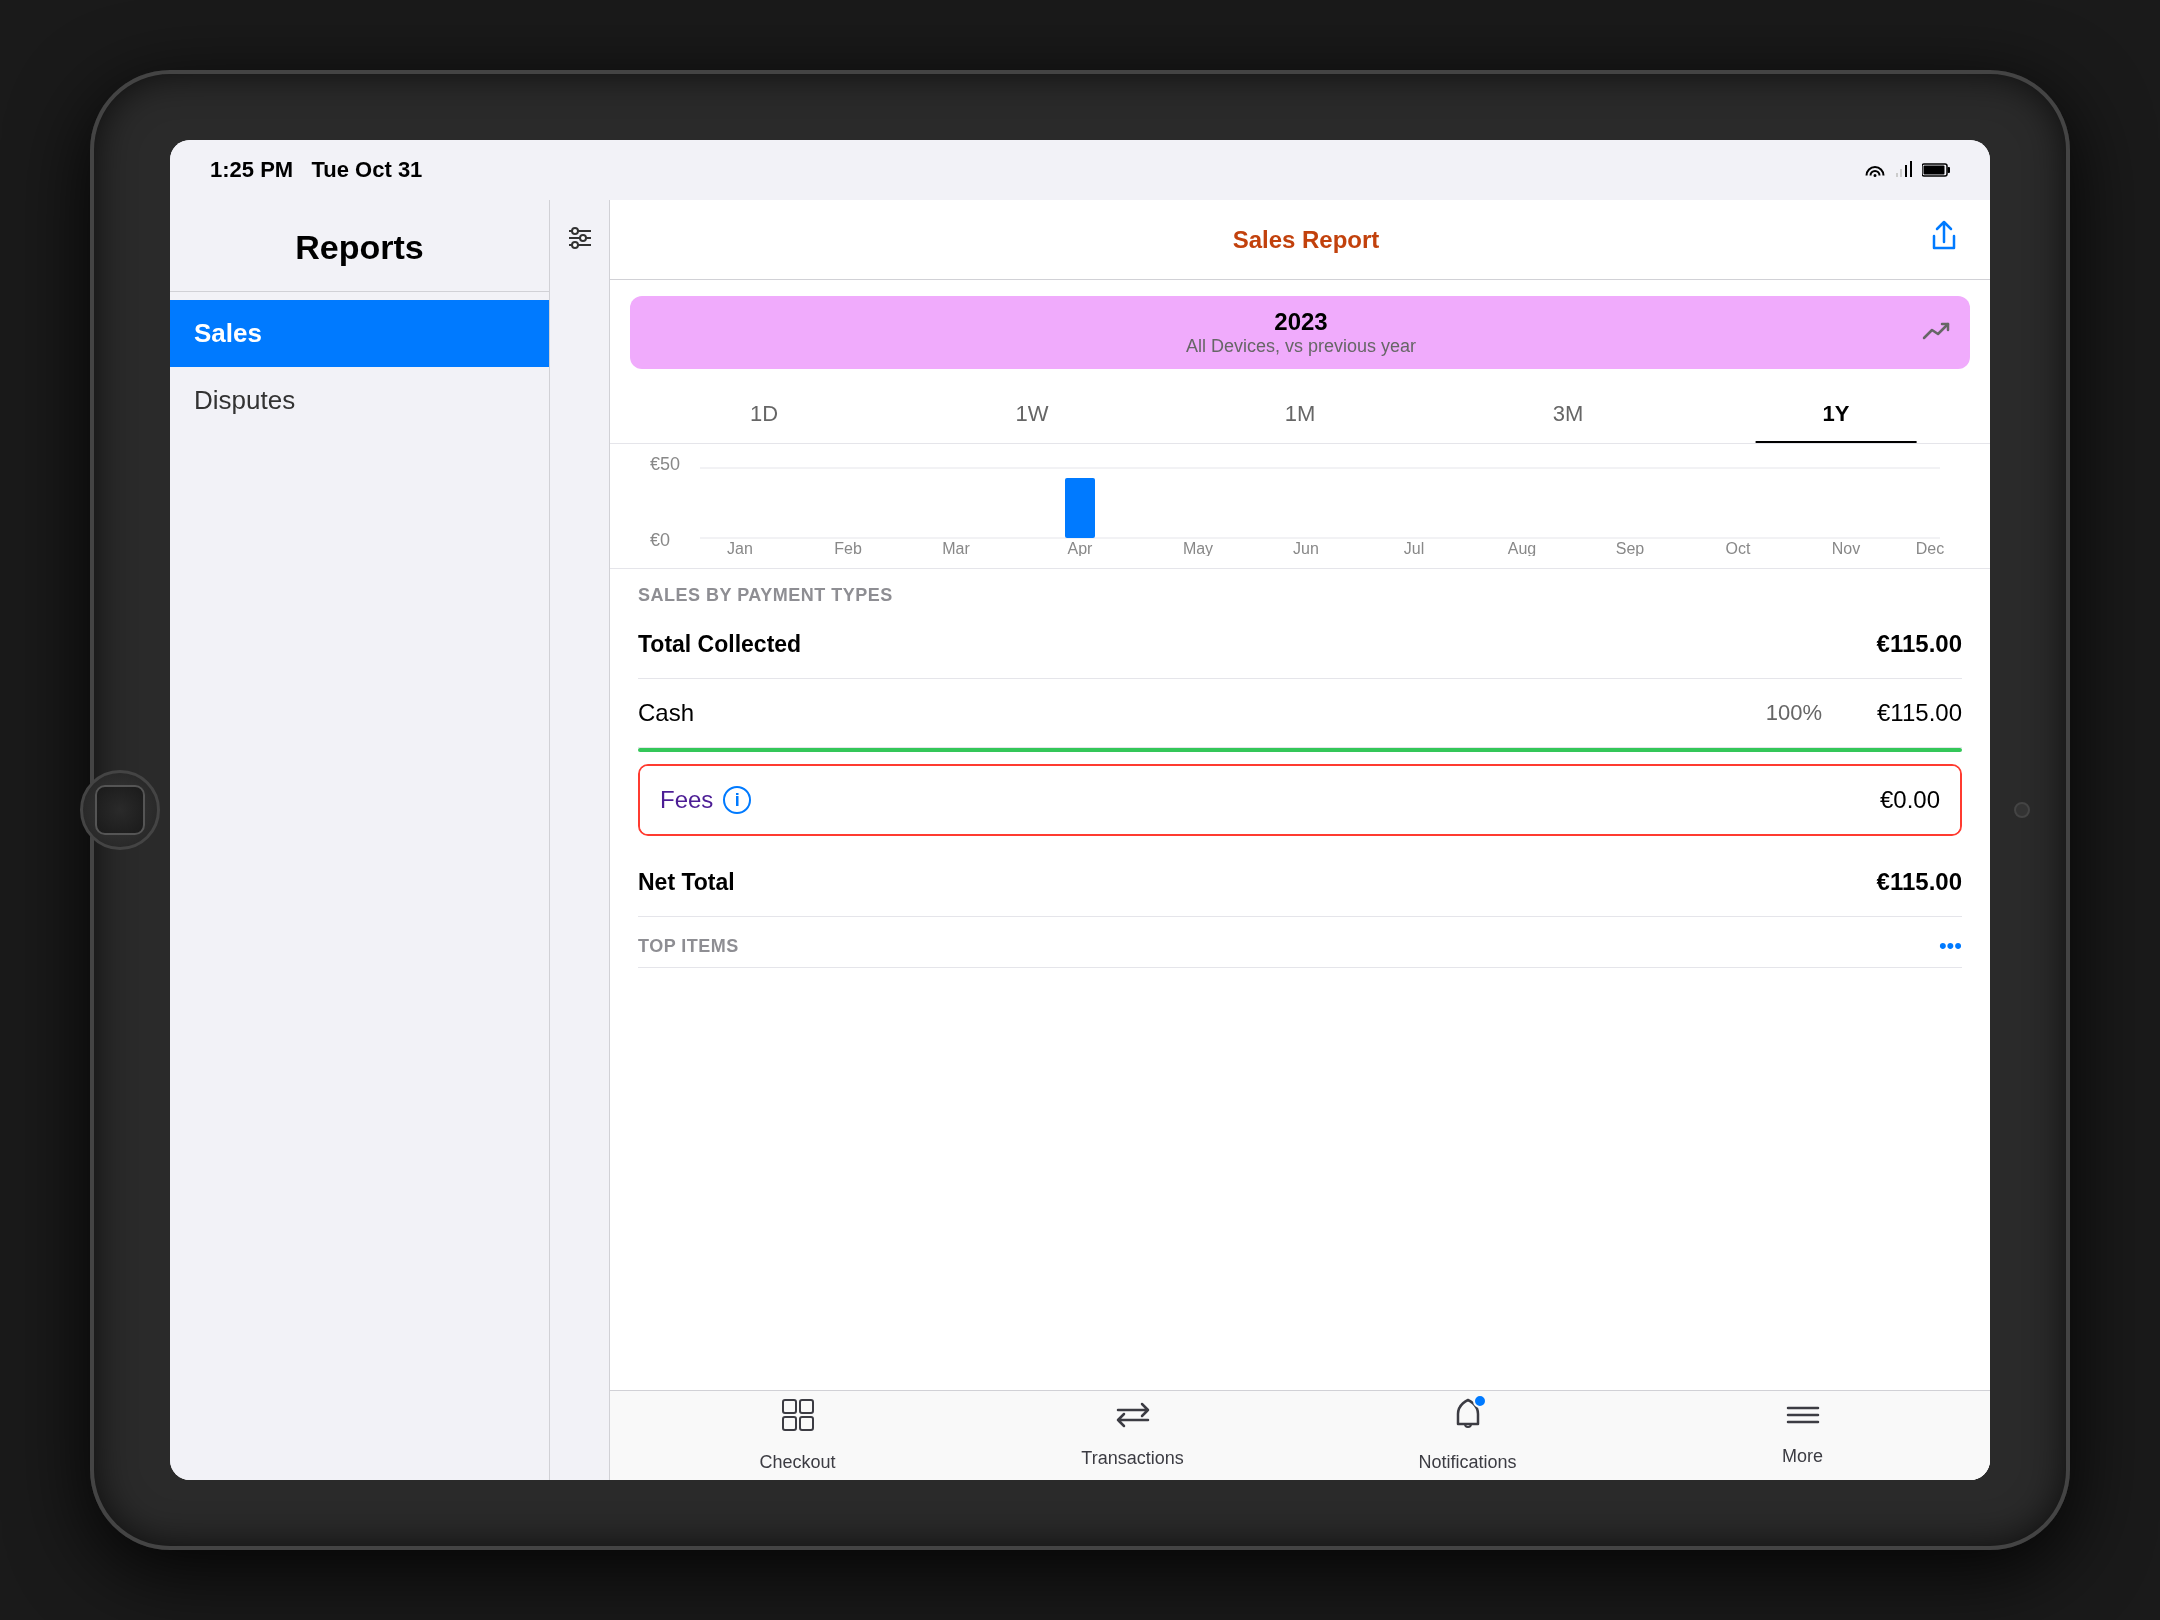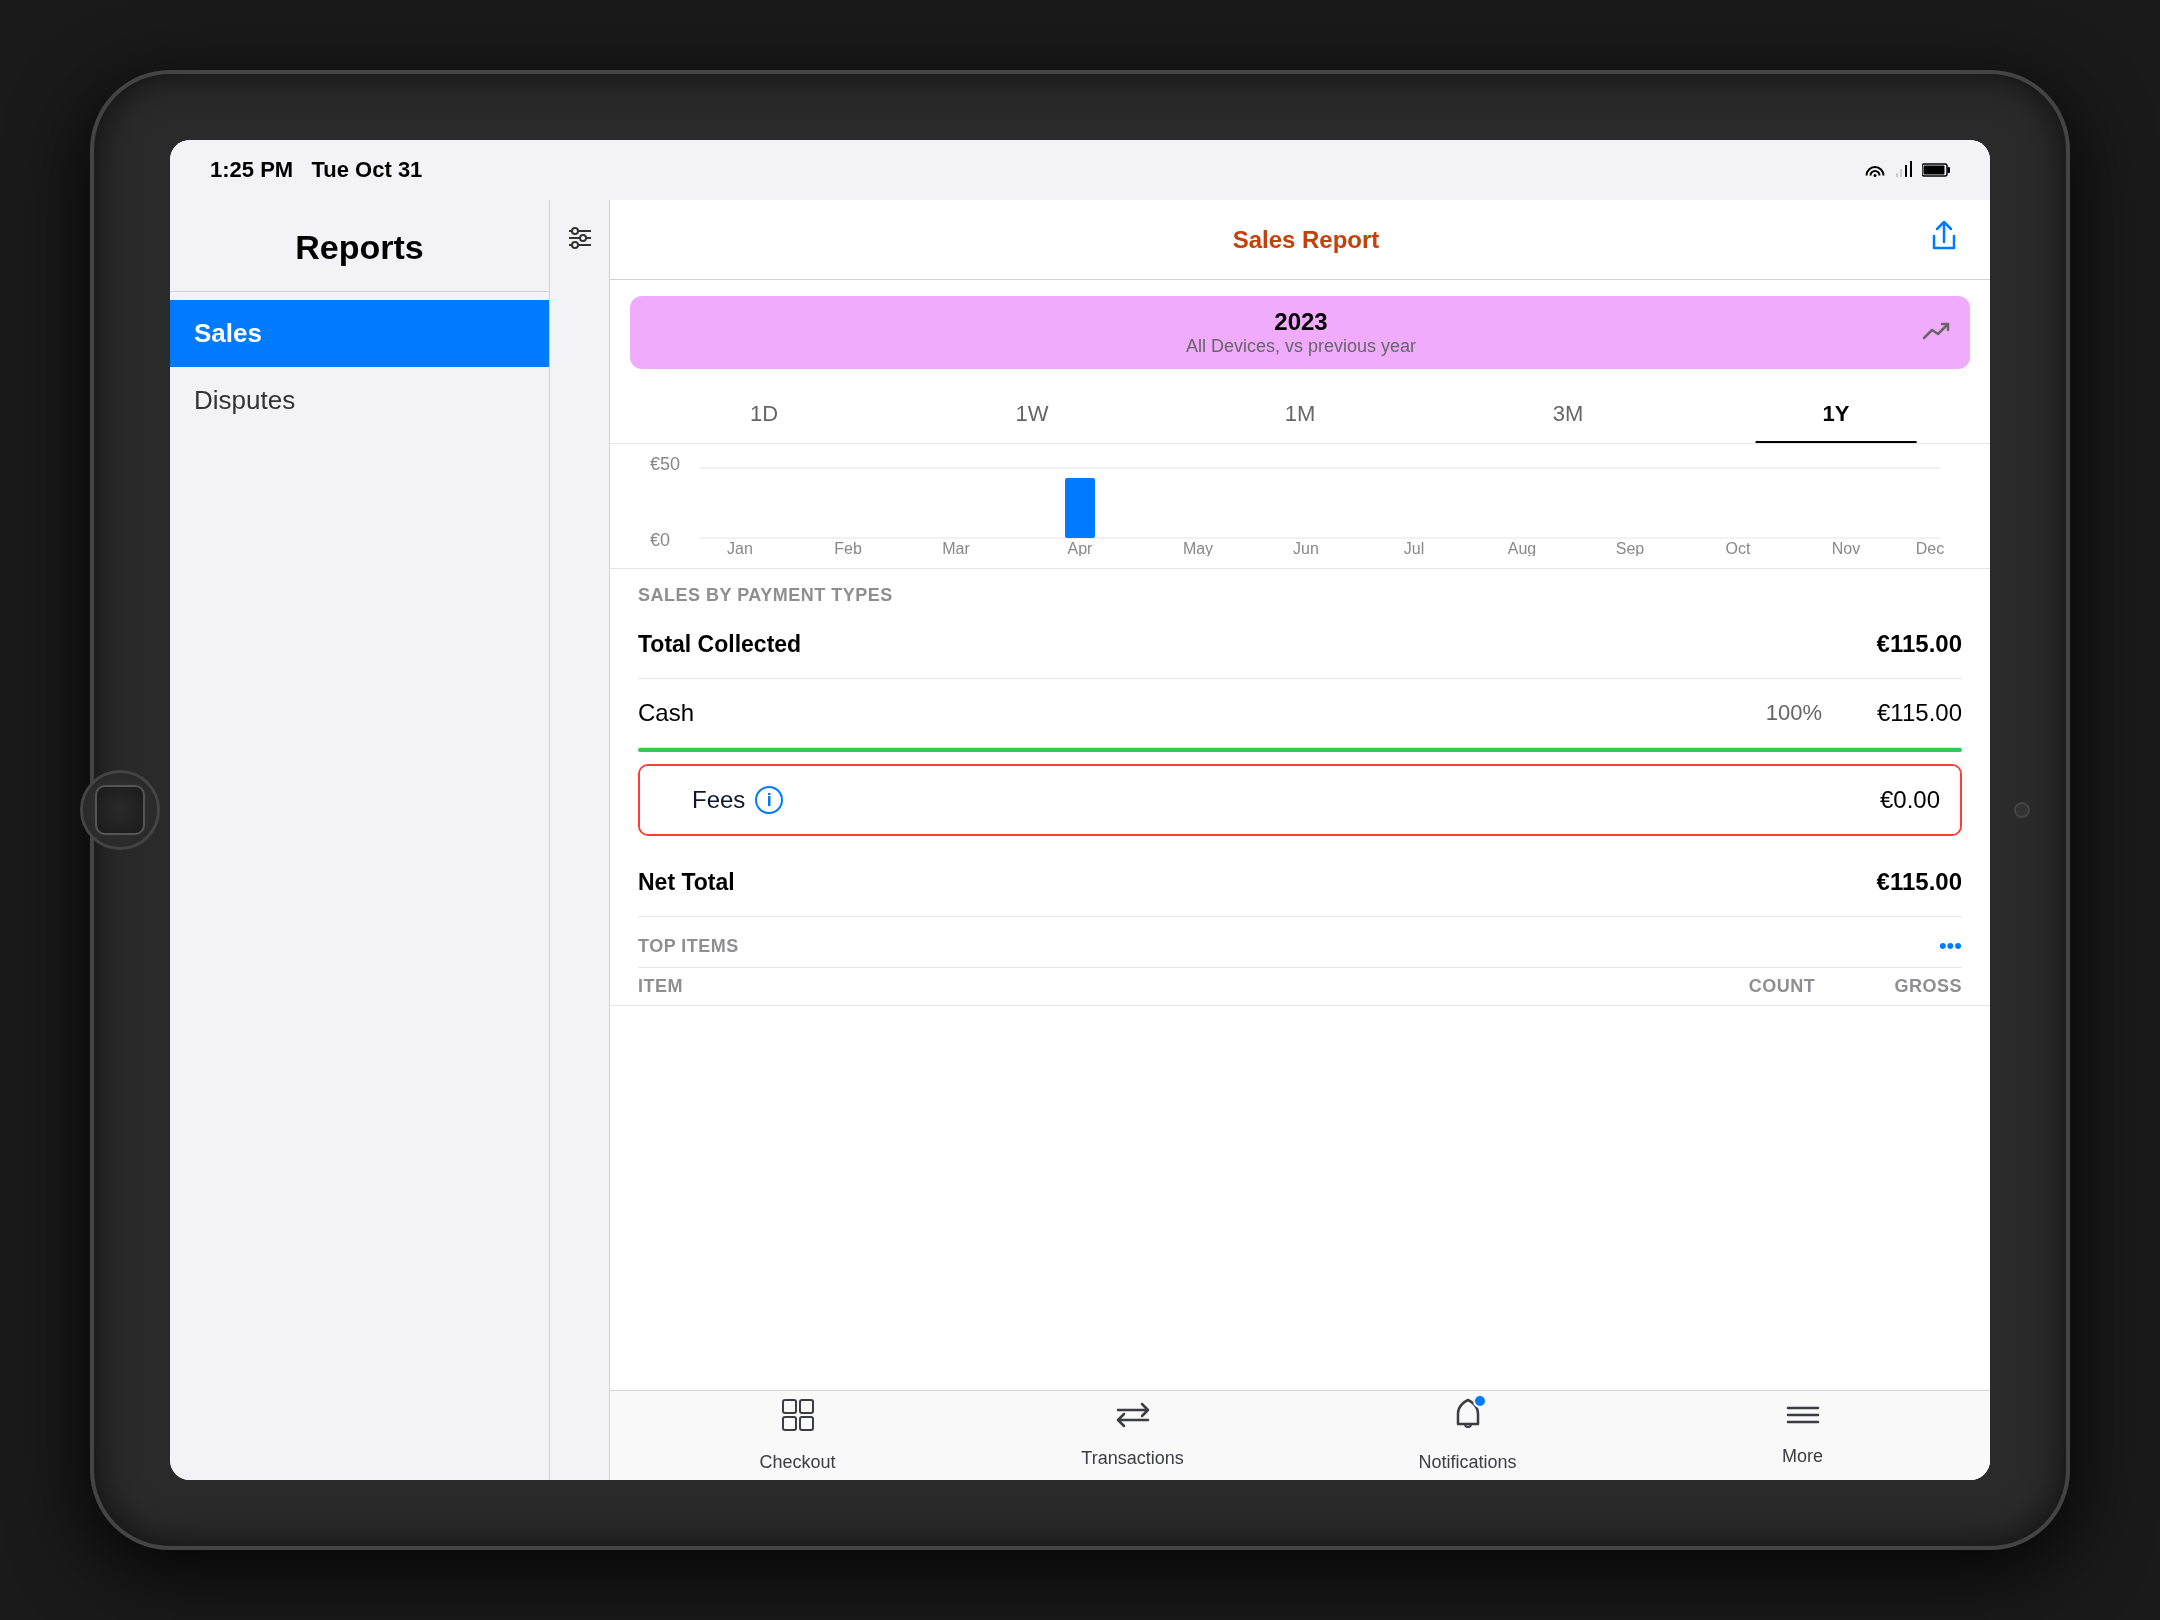--- a/index.html
+++ b/index.html
@@ -326,22 +326,21 @@
       padding: 20px 20px;
       background: #fff;
     }
     .fees-label {
       display: flex;
       align-items: center;
       gap: 10px;
     }
     .fees-label-text {
       font-size: 24px;
-      color: #0f172a;
-      margin-left: 32px;
+      color: #4c1d95;
     }
     .info-circle {
       width: 28px;
       height: 28px;
       border-radius: 50%;
       border: 2px solid #007AFF;
       color: #007AFF;
       display: flex;
       align-items: center;
       justify-content: center;
@@ -614,25 +613,20 @@
             </div>
           </div>
 
           <div class="top-items-header">
             <div class="top-items-title">TOP ITEMS</div>
             <div class="more-dots">•••</div>
           </div>
 
           <div style="height:1px; background:#e5e5ea; margin: 0 28px;"></div>
 
-          <div class="items-columns">
-            <div class="col-item">ITEM</div>
-            <div class="col-count">COUNT</div>
-            <div class="col-gross">GROSS</div>
-          </div>
 
         </div>
 
         <div class="bottom-nav">
 
           <div class="nav-item">
             <div>
               <svg width="34" height="34" viewBox="0 0 34 34" fill="none">
                 <rect x="2" y="2" width="13" height="13" rx="2" stroke="#3c3c43" stroke-width="2"></rect>
                 <rect x="19" y="2" width="13" height="13" rx="2" stroke="#3c3c43" stroke-width="2"></rect>

